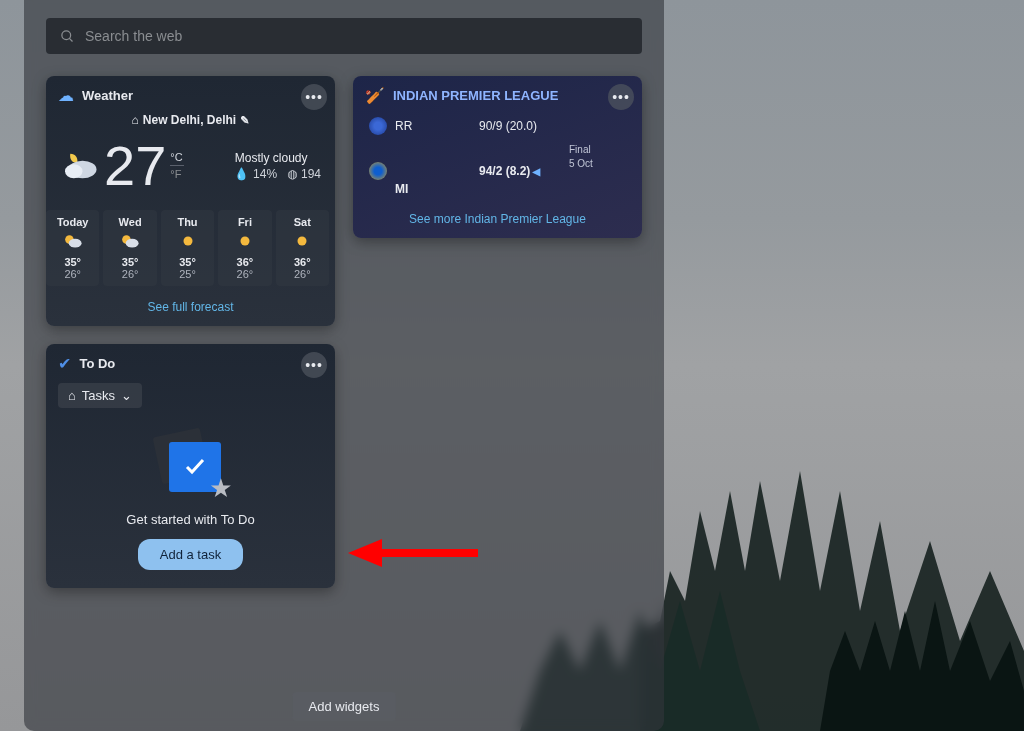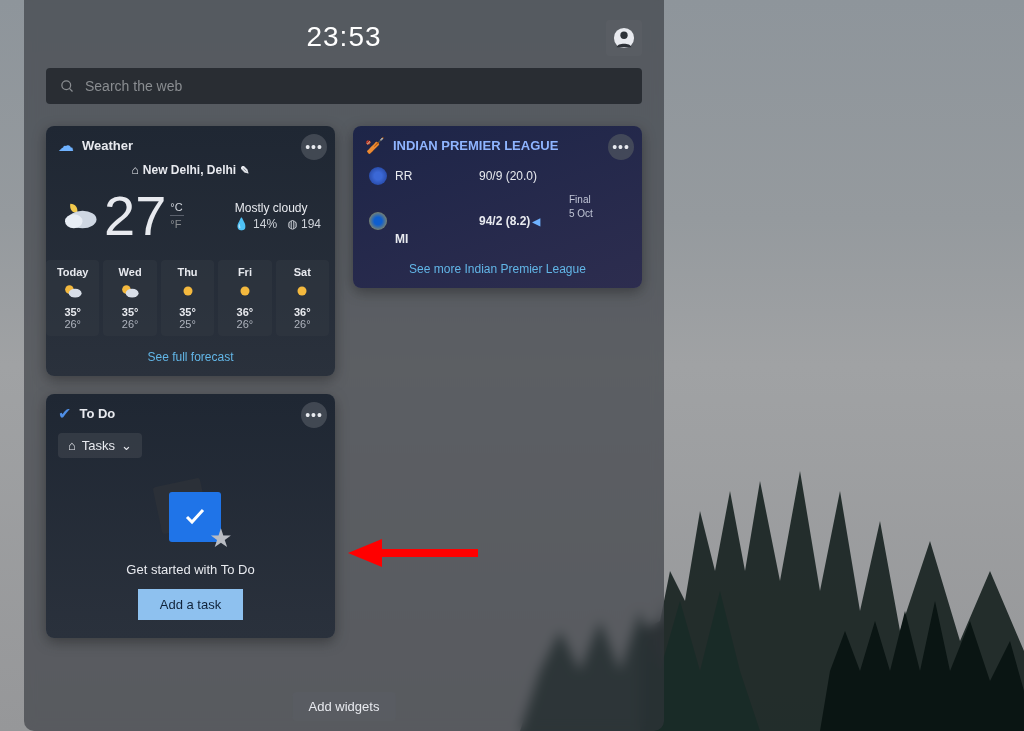--- a/index.html
+++ b/index.html
@@ -83,21 +83,21 @@
     display:inline-flex; align-items:center; gap:6px; background:rgba(60,66,76,0.7);
     border-radius:4px; padding:5px 10px; margin:4px 0 0 12px; font-size:13px; cursor:pointer;
   }
   .todo-body{ text-align:center; padding:18px 12px 18px;}
   .todo-illus{ position:relative; width:80px; height:70px; margin:6px auto 10px;}
   .note-back{ position:absolute; left:6px; top:0; width:48px; height:48px; background:#2b3038; transform:rotate(-12deg); border-radius:3px;}
   .note-front{ position:absolute; left:18px; top:10px; width:52px; height:50px; background:#1f74e8; border-radius:3px; display:flex; align-items:center; justify-content:center;}
   .note-star{ position:absolute; right:-2px; bottom:-2px; color:#b9bcc3; font-size:26px;}
   .todo-sub{ font-size:13px; margin-top:6px;}
   .add-task-btn{
-    margin-top:12px; background:#8ec1ef; color:#10233a; border:none; border-radius:0;
+    margin-top:12px; background:#8ec1ef; color:#10233a; border:none; border-radius:12px;
     padding:8px 22px; font-size:13px; cursor:pointer;
   }
   .add-widgets{
     position:absolute; left:50%; transform:translateX(-50%); bottom:10px;
     background:rgba(90,94,100,0.55); color:#e8eaef; font-size:13px;
     padding:7px 16px; border:none; border-radius:4px; cursor:pointer;
   }
   
   .anno-arrow{
     position:absolute; left:348px; top:533px; pointer-events:none;
@@ -107,30 +107,20 @@
 <body>
 
 <svg class="forest" viewBox="0 0 1024 360" preserveAspectRatio="none">
   <path fill="#0e1a18" opacity="0.85" d="M640 360 L640 260 L660 250 L670 200 L685 230 L700 140 L715 200 L730 120 L745 200 L760 110 L780 210 L800 100 L820 220 L840 120 L860 240 L880 150 L900 260 L930 170 L960 270 L990 200 L1024 280 L1024 360 Z"></path>
   <path fill="#182b27" opacity="0.9" d="M520 360 L540 300 L560 260 L580 300 L600 250 L620 300 L640 240 L660 300 L680 230 L700 300 L720 220 L740 300 L760 360 Z"></path>
   <path fill="#0a1513" d="M820 360 L830 300 L845 260 L860 300 L875 250 L890 300 L905 240 L920 300 L935 230 L950 300 L970 250 L990 310 L1010 270 L1024 320 L1024 360 Z"></path>
 </svg>
 
 <div class="widgets-panel">
 
-  <div class="panel-header">
-    <div class="clock">23:53</div>
-    <div class="avatar-btn">
-      <svg width="22" height="22" viewBox="0 0 24 24">
-        <circle cx="12" cy="12" r="11" fill="#e8eaef"></circle>
-        <circle cx="12" cy="9" r="4" fill="#2e3238"></circle>
-        <path d="M4 22c1-5 15-5 16 0" fill="#2e3238"></path>
-      </svg>
-    </div>
-  </div>
 
   <div class="search-bar">
     <svg width="15" height="15" viewBox="0 0 24 24" fill="none" stroke="#8a8d91" stroke-width="2">
       <circle cx="10" cy="10" r="7"></circle>
         <line x1="20" y1="20" x2="15" y2="15"></line>
     </svg>
     <input class="search-input" placeholder="Search the web" style="">
   </div>
 
   <div class="widget-grid">

